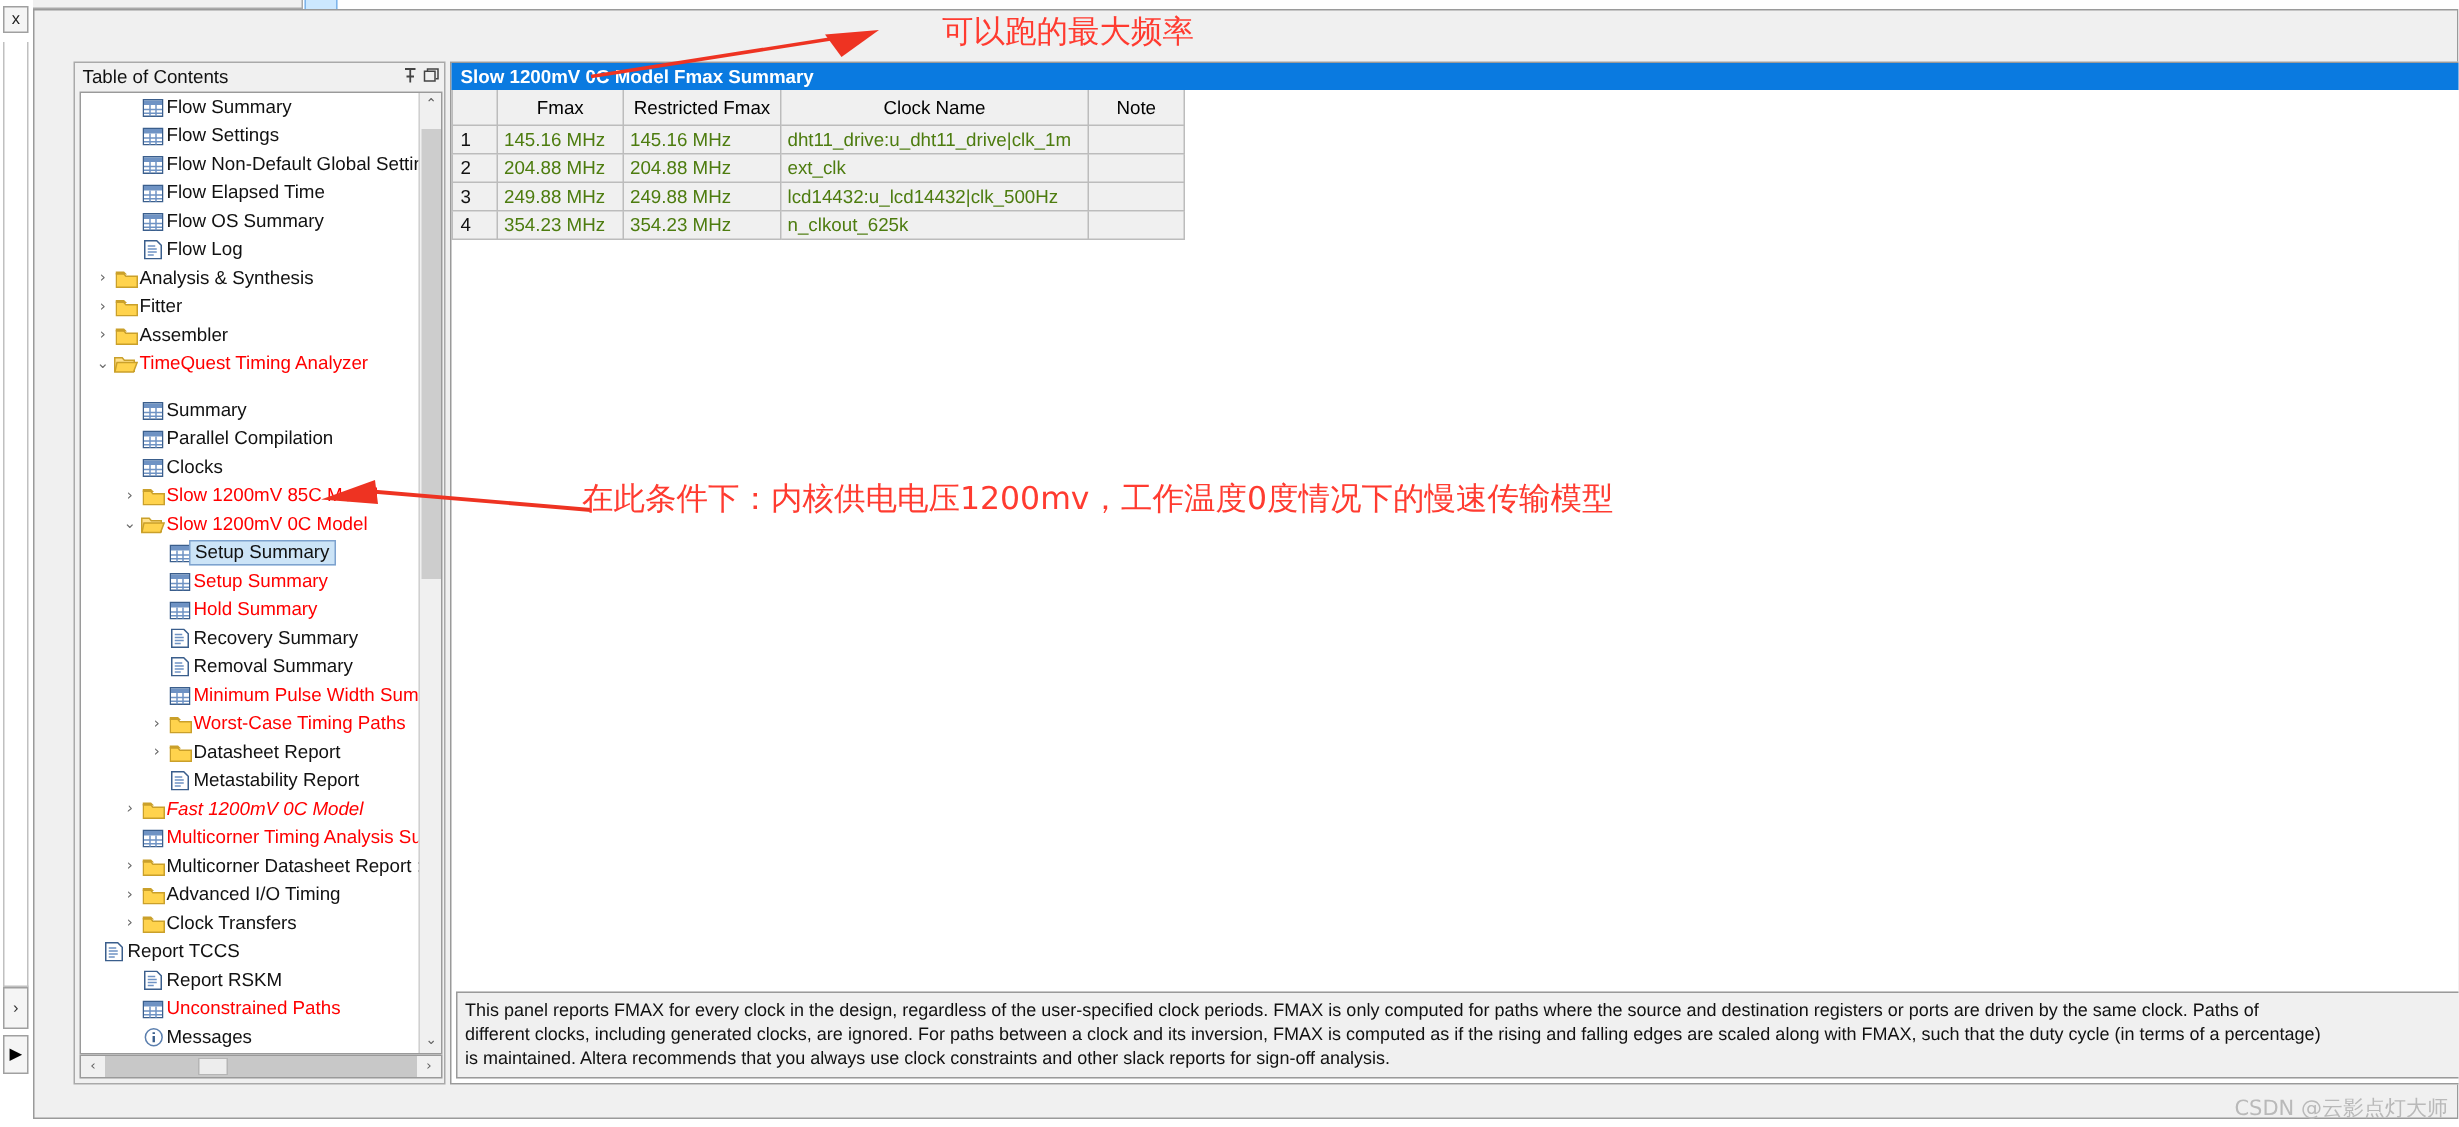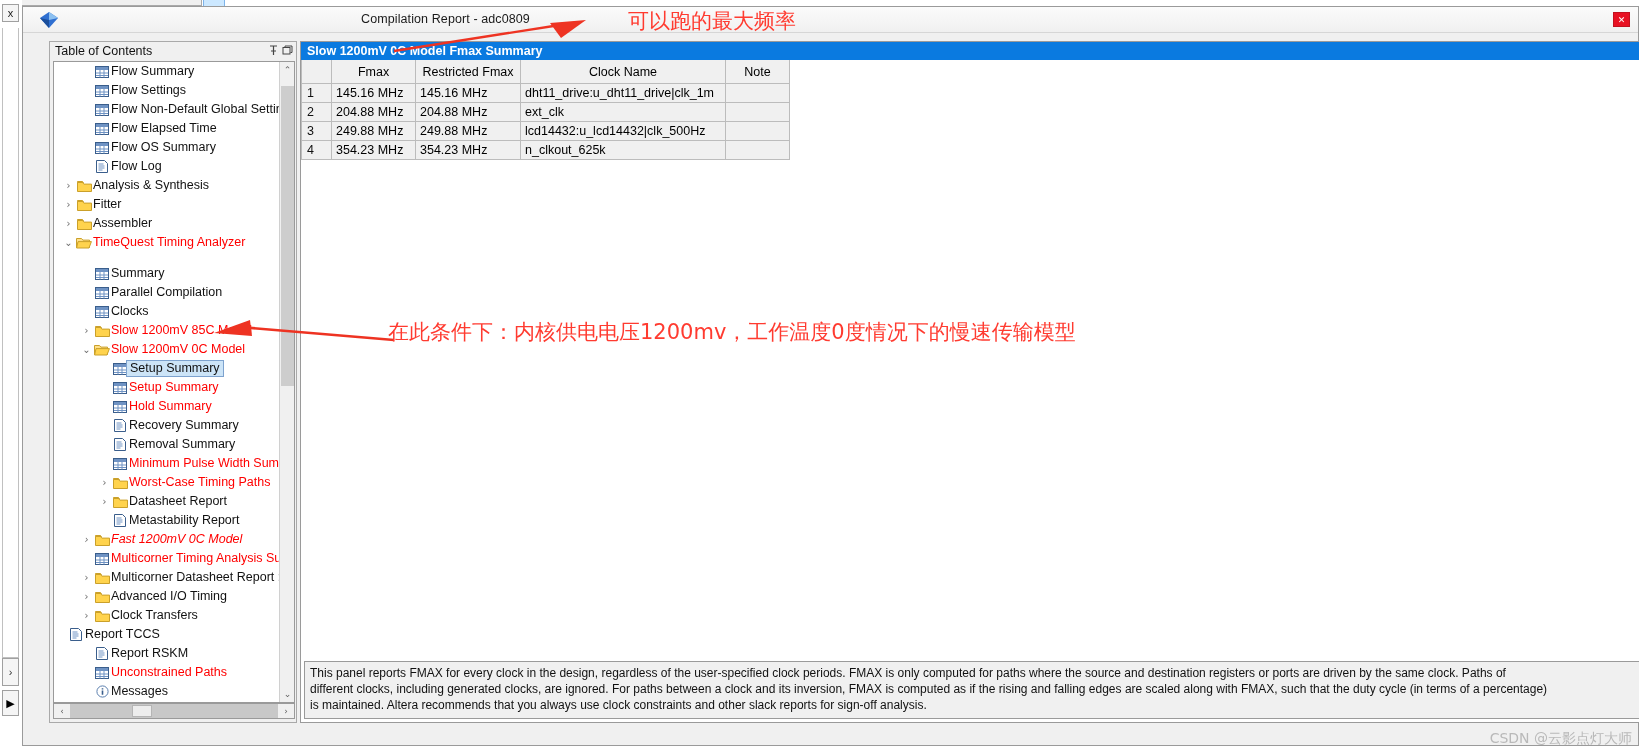--- a/index.html
+++ b/index.html
@@ -348,21 +348,21 @@
     border: 1px solid #bcbcbc;
     border-top: none;
     font-weight: normal;
     color: #000000;
     text-align: center;
   }
   .grid td {
     height: 19px;
     background: #f0f0f0;
     border: 1px solid #bcbcbc;
-    color: #000000;
+    color: #4d7c0f;
     padding: 0 4px;
     box-sizing: border-box;
   }
   .grid td.rownum {
     text-align: left;
     padding-left: 5px;
     color: #111;
   }
   .col-num { width: 30px; }
   .col-fmax { width: 84px; }
@@ -426,31 +426,20 @@
 
 <div class="gutter">
   <div class="gutter-x">x</div>
   <div class="gutter-panel"></div>
   <div class="gutter-arrow-r">›</div>
   <div class="gutter-arrow-play">▶</div>
 </div>
 
 <div class="report-window">
 
-  <div class="report-titlebar">
-    <span class="report-icon">
-      <svg width="20" height="18" viewBox="0 0 20 18">
-        <polygon points="10,1 19,7 10,17 1,7" fill="#2f6fd0"></polygon>
-        <polygon points="10,1 19,7 10,9" fill="#8cc0f0"></polygon>
-        <polygon points="1,7 10,9 10,17" fill="#1b4f9c"></polygon>
-      </svg>
-    </span>
-    <div class="report-title-text">Compilation Report - adc0809</div>
-    <div class="report-close"></div>
-  </div>
 
   <div class="toc-panel">
     <div class="toc-header">
       <div class="toc-header-title">Table of Contents</div>
       <div class="toc-pin">
         <svg width="11" height="11" viewBox="0 0 11 11">
           <path d="M2 1h7M5.5 1v5M3 6h5M5.5 6v4" stroke="#444" stroke-width="1.2" fill="none"></path>
         </svg>
       </div>
       <div class="toc-float">

